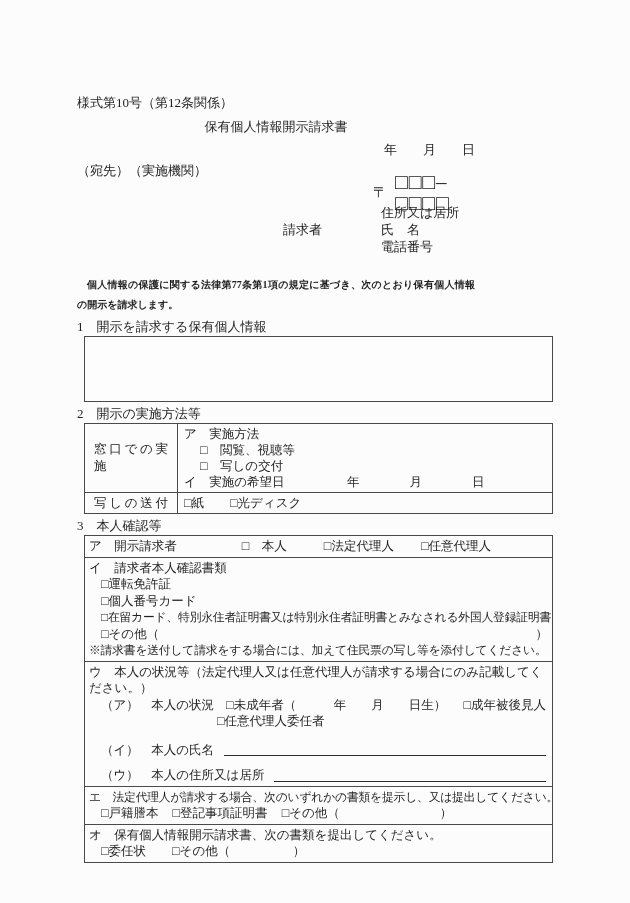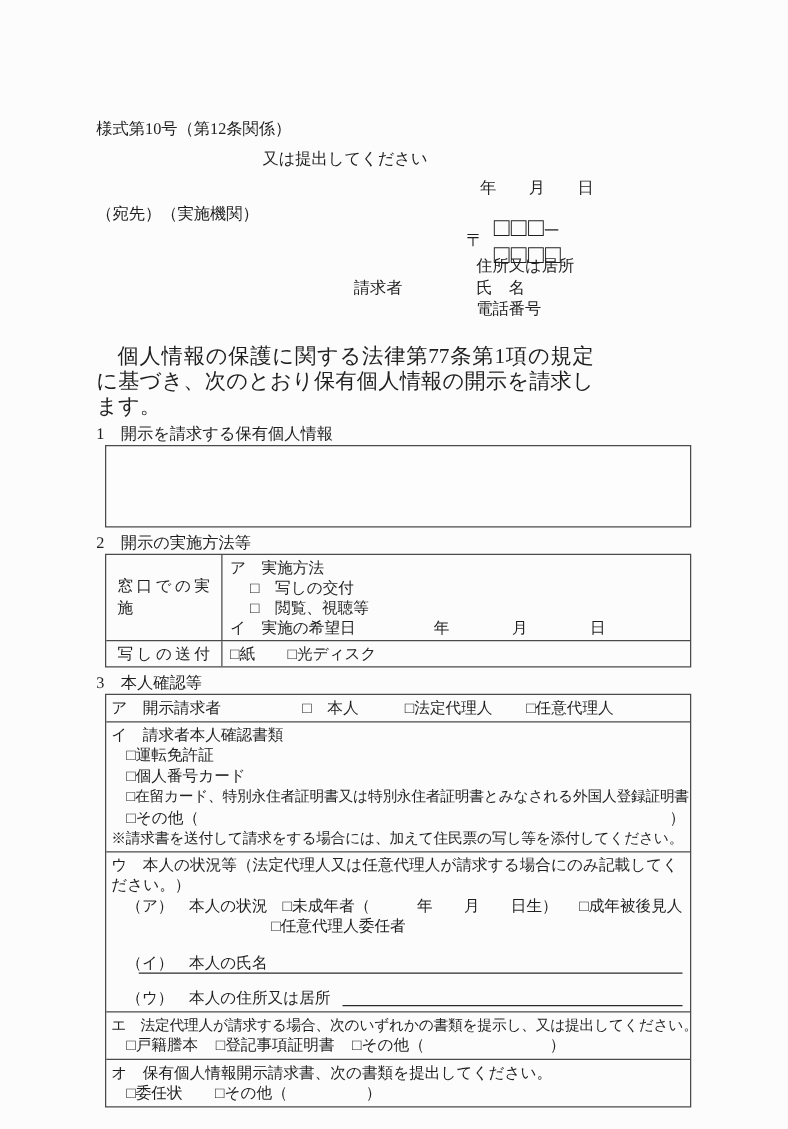--- a/index.html
+++ b/index.html
@@ -19,21 +19,21 @@
   .date-line { text-align: right; margin-top: 8px; line-height: 15px; }
   .addressee { margin-top: 6px; line-height: 15px; }
 
   .requester { margin-left: 206px; margin-top: 3px; }
   .postal-line { margin-left: 90px; height: 23px; display: flex; align-items: center; }
   .postal-mark { font-size: 14px; }
   .postal-boxes { font-size: 21px; letter-spacing: 1px; margin-left: 8px; line-height: 1; }
   .req-row { display: flex; line-height: 17px; gap: 36px; }
   .req-who { width: 62px; flex: 0 0 62px; }
 
-  .intro { margin-top: 20px; font-size: 17px; line-height: 20px; text-indent: 1em; text-align: justify; }
+  .intro { margin-top: 20px; font-size: 10px; line-height: 20px; text-indent: 1em; text-align: justify; font-weight: bold; }
 
   .sec-heading { margin-top: 3px; line-height: 18px; }
 
   .box1 { margin-left: 7px; width: 469px; height: 66px; border: 1px solid var(--border, #4a4a4a); background: #fdfdfd; }
 
   .t2 { margin-left: 7px; width: 469px; border: 1px solid var(--border, #4a4a4a); font-size: 12.5px; }
   .t2-row { display: grid; grid-template-columns: 93px 1fr; border-bottom: 1px solid var(--border, #4a4a4a); }
   .t2-row:last-child { border-bottom: none; }
   .t2-label { border-right: 1px solid var(--border, #4a4a4a); padding: 0 9px; display: flex; align-items: center; }
   .t2-label span { width: 100%; text-align: justify; text-align-last: justify; }
@@ -53,35 +53,35 @@
 
   .s3a { display: flex; white-space: nowrap; gap: 13px; }
   .s3a .opt1 { margin-left: 52px; }
   .s3a .opt2 { margin-left: 24px; }
   .s3a .opt3 { margin-left: 14px; }
 
   .stat-line { display: flex; white-space: nowrap; }
   .stat-line .minor { margin-left: 12px; }
   .stat-line .ward { margin-left: auto; padding-right: 2px; }
   .delegator { margin-left: 128px; }
-  .mt12 { margin-top: 12px; flex-direction: column; }
+  .mt12 { margin-top: 12px; }
   .mt9 { margin-top: 9px; }
 
   .t3d-opts { display: flex; margin-left: 12px; white-space: nowrap; }
   .t3d-opts .g14 { margin-left: 14px; }
   .t3e-opts { display: flex; margin-left: 12px; white-space: nowrap; }
   .t3e-opts .g26 { margin-left: 26px; }
 </style>
 </head>
 <body>
 
 <div class="page">
 
   <div class="form-number">様式第10号（第12条関係）</div>
-  <div class="title">又は提出してください</div>
+  <div class="title">保有個人情報開示請求書</div>
   <div class="date-line">年　　月　　日</div>
   <div class="addressee">（宛先）（実施機関）</div>
 
   <div class="requester">
     <div class="postal-line">
       <span class="postal-mark">〒</span>
       <span class="postal-boxes">□□□–□□□□</span>
     </div>
     <div class="req-row">
       <span class="req-who"></span>
@@ -103,22 +103,22 @@
   <div class="box1"></div>
 
   <div class="sec-heading">2　開示の実施方法等</div>
   <div class="t2">
     <div class="t2-row">
       <div class="t2-label">
         <span>窓口での実施</span>
       </div>
       <div class="t2-content">
         <div>ア　実施方法</div>
+        <div class="cb-ind">□　閲覧、視聴等</div>
         <div class="cb-ind">□　写しの交付</div>
-        <div class="cb-ind">□　閲覧、視聴等</div>
         <div>イ　実施の希望日　　　　　年　　　　月　　　　日</div>
       </div>
     </div>
     <div class="t2-row">
       <div class="t2-label">
         <span>写しの送付</span>
       </div>
       <div class="t2-content opt-row">
         <span>□紙</span>
         <span class="g26">□光ディスク</span>

